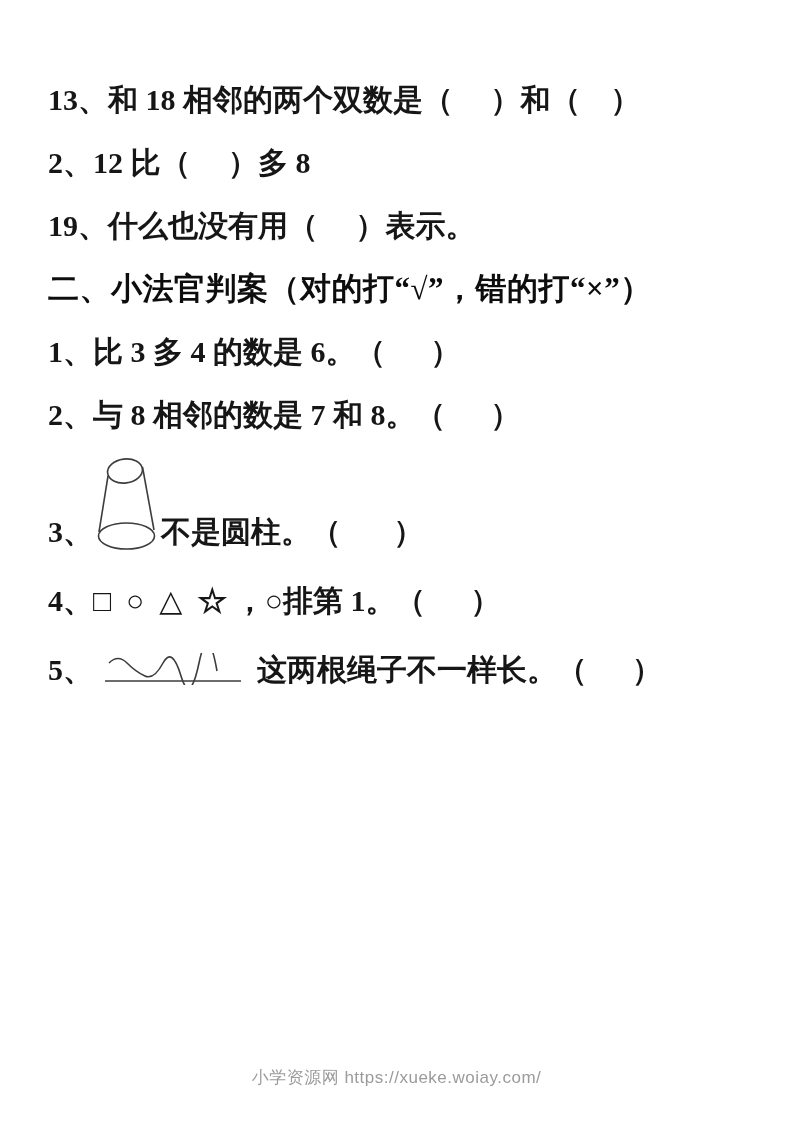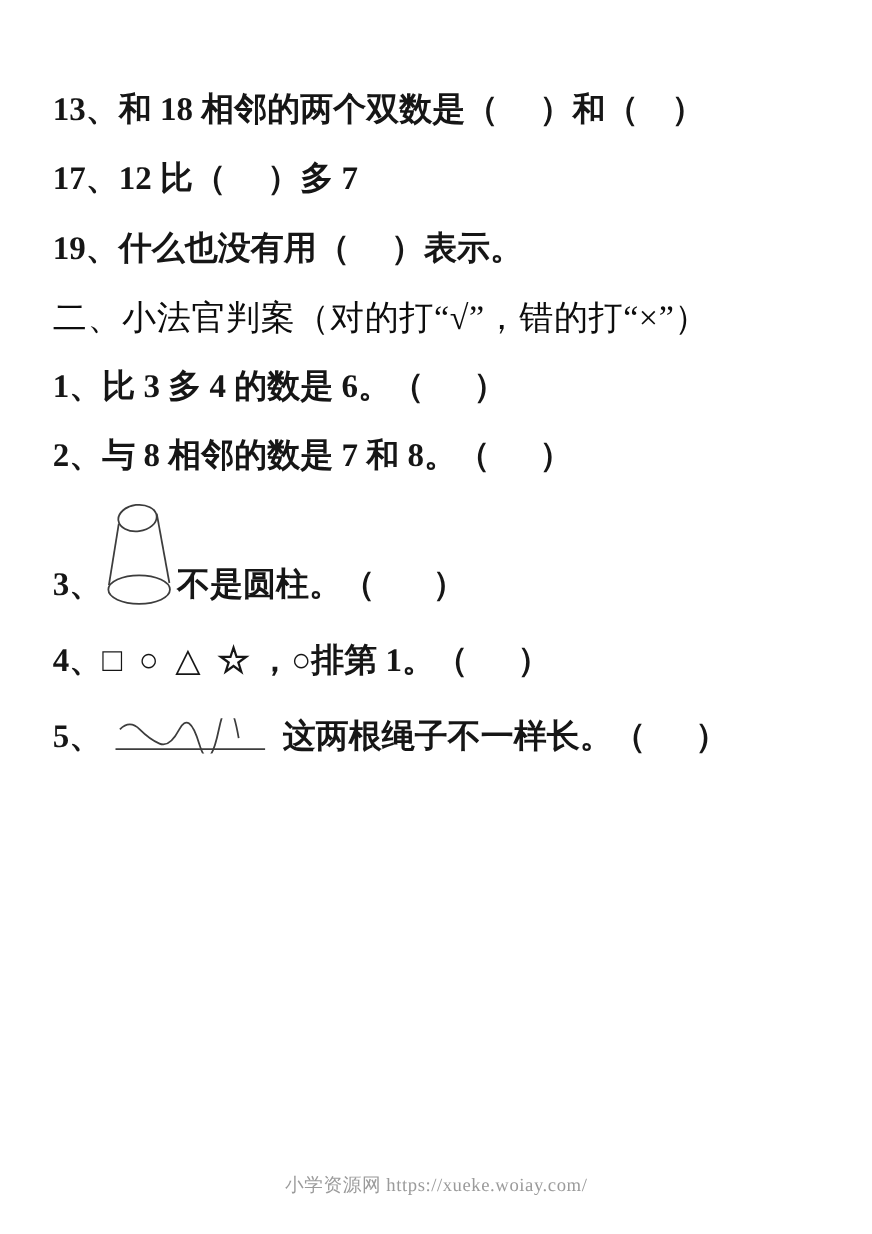--- a/index.html
+++ b/index.html
@@ -21,21 +21,21 @@
     font-size: 30px;
     font-weight: bold;
     color: #161616;
     line-height: 34px;
     height: 34px;
     margin: 0 0 29px 0;
     white-space: pre;
   }
   .section-title {
     font-size: 31px;
-    font-weight: normal;
+    font-weight: bold;
     color: #0d0d0d;
     line-height: 34px;
     height: 34px;
     margin: 0 0 29px 0;
     white-space: pre;
     letter-spacing: 0.5px;
   }
   .fig-row {
     display: flex;
     align-items: flex-end;
@@ -64,39 +64,39 @@
   .ropes-svg {
     display: block;
     margin: 0 14px 2px 10px;
   }
   .footer {
     position: absolute;
     left: 0;
     right: 0;
     top: 1066px;
     text-align: center;
-    font-family: Liberation Serif, serif;
+    font-family: Liberation Sans, sans-serif;
     font-size: 17px;
     color: #9b9b9b;
     letter-spacing: 0.5px;
   }
   svg .stroke {
     fill: none;
     stroke: #3d3d3d;
     stroke-width: 1.6;
   }
 </style>
 </head>
 <body>
 
 <div class="page">
   <main class="content">
 
     <p class="q">13、和 18 相邻的两个双数是（     ）和（    ）</p>
-    <p class="q">17、12 比（     ）多 7</p>
+    <p class="q">2、12 比（     ）多 8</p>
     <p class="q">19、什么也没有用（     ）表示。</p>
 
     <h2 class="section-title">二、小法官判案（对的打“√”，错的打“×”）</h2>
 
     <p class="q">1、比 3 多 4 的数是 6。（      ）</p>
     <p class="q">2、与 8 相邻的数是 7 和 8。（      ）</p>
 
     <div class="fig-row row-q3">
       <span class="num">3、</span>
       <svg class="cone-svg" width="62" height="95" viewBox="0 0 62 95">

